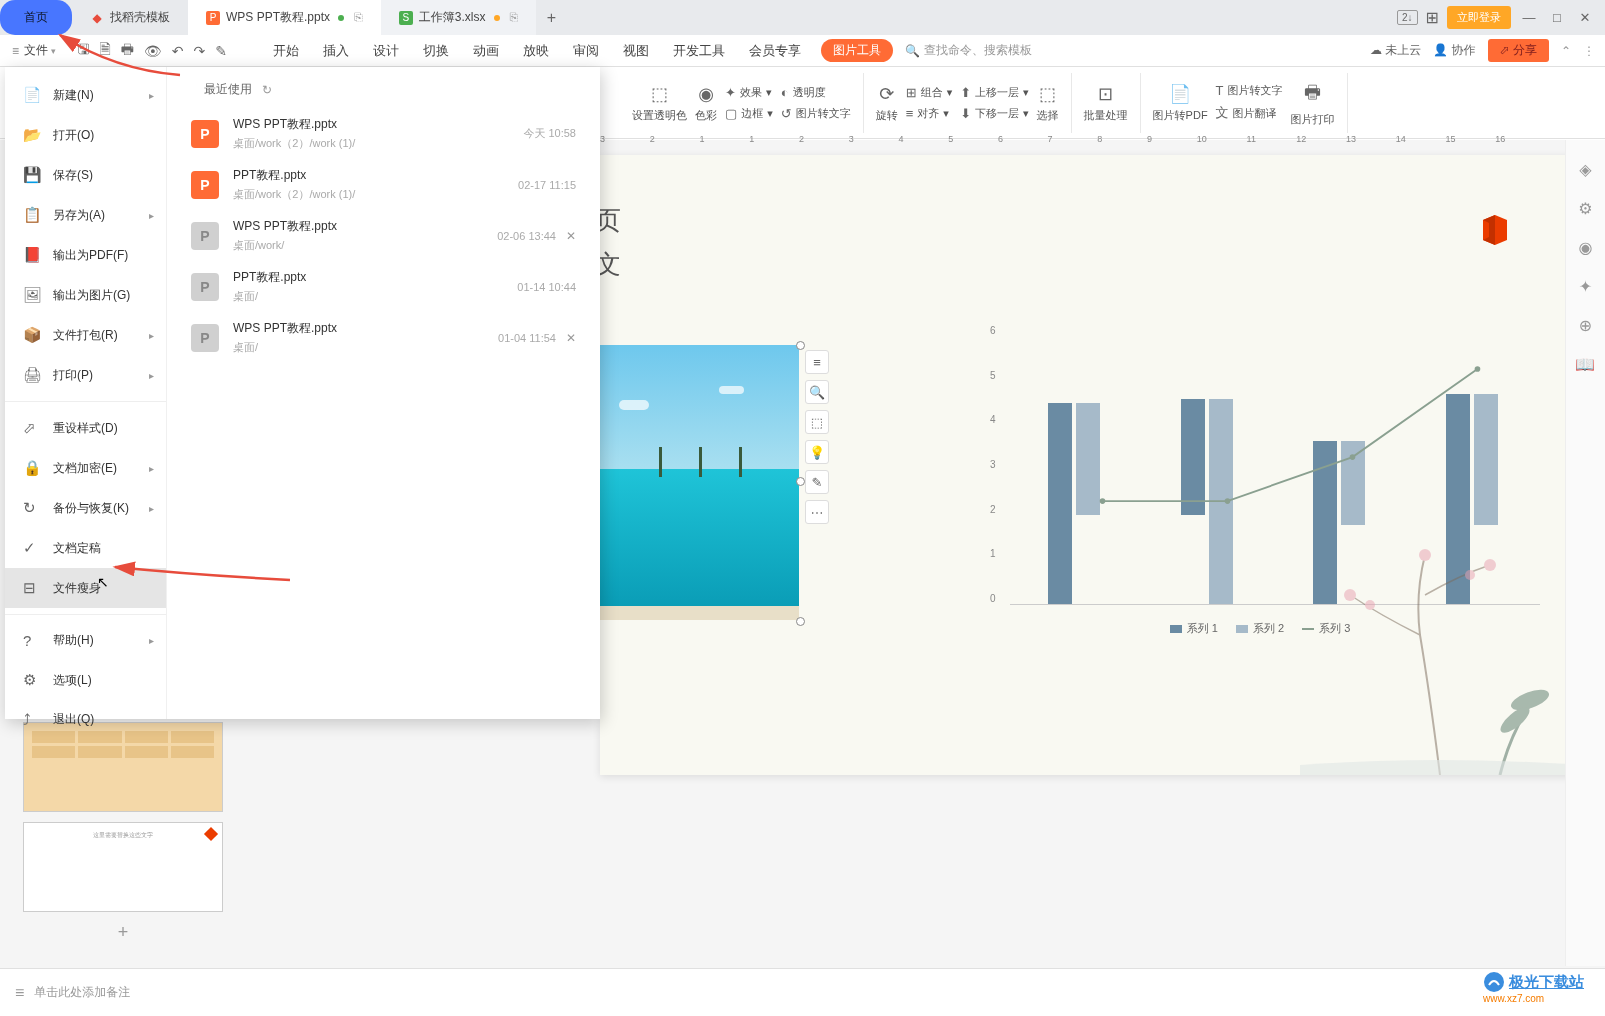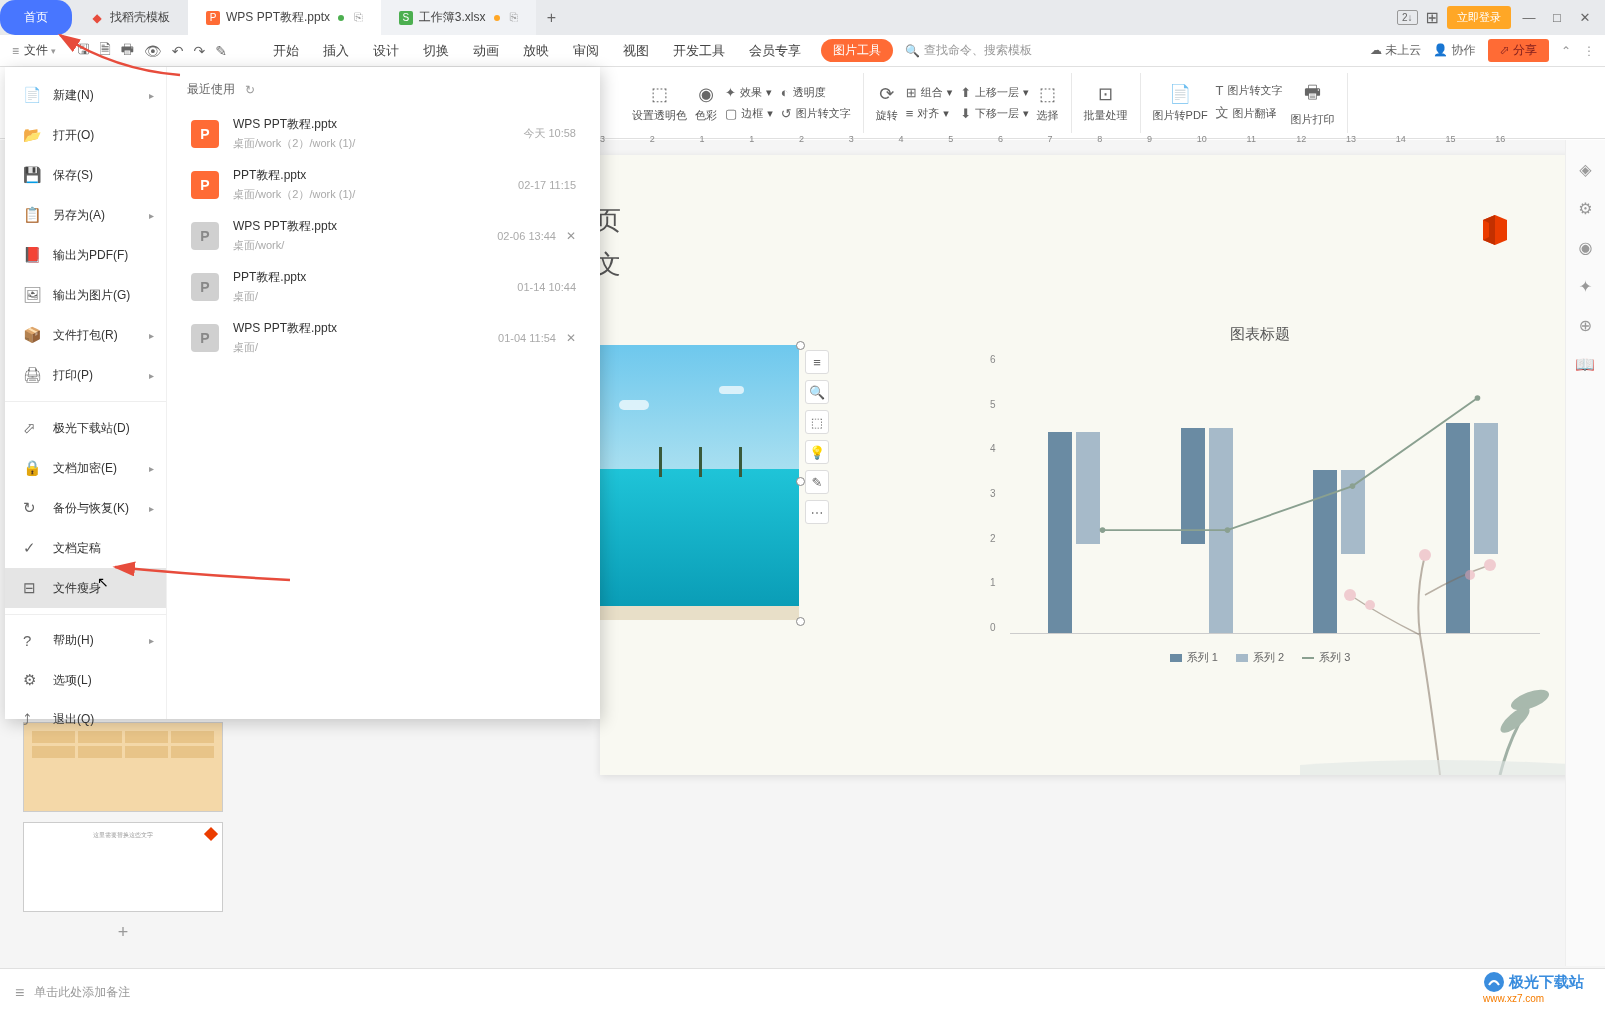--- a/index.html
+++ b/index.html
@@ -1,21 +1,21 @@
 <!DOCTYPE html>
 <html><head>
 <meta charset="utf-8">
 <style>
 * { margin: 0; padding: 0; box-sizing: border-box; font-family: "Microsoft YaHei", sans-serif; }
 body { background: #fff; width: 1605px; height: 1016px; overflow: hidden; position: relative; transform-origin: top left; }
 
 
 .tab-bar { height: 35px; background: #e8eaed; display: flex; align-items: center; }
 .tab { height: 35px; display: flex; align-items: center; padding: 0 18px; font-size: 12px; color: #444; cursor: pointer; position: relative; }
-.tab.home { background: #4876ff; color: #ffffff; padding: 12px 24px; border-radius: 15px; }
+.tab.home { background: #4876ff; color: #0f172a; padding: 12px 24px; border-radius: 15px; }
 .tab-icon { width: 14px; height: 14px; margin-right: 6px; display: inline-flex; align-items: center; justify-content: center; }
 .tab.active { background: #fff; }
 .tab .close { margin-left: 10px; color: #999; font-size: 11px; }
 .tab .dot { width: 6px; height: 6px; border-radius: 50%; margin-left: 8px; }
 .add-tab { width: 30px; text-align: center; color: #666; font-size: 16px; }
 
 
 .win-controls { position: absolute; right: 0; top: 0; height: 35px; display: flex; align-items: center; gap: 8px; padding-right: 10px; }
 .login-btn { background: #ffa726; color: #fff; font-size: 11px; padding: 4px 10px; border-radius: 3px; }
 .win-btn { width: 20px; text-align: center; color: #666; font-size: 13px; }
@@ -45,21 +45,21 @@
 
 
 .file-menu { position: absolute; left: 5px; top: 67px; width: 595px; height: 652px; background: #fff; box-shadow: 2px 4px 16px rgba(0,0,0,0.2); display: flex; z-index: 100; }
 .file-menu-left { width: 162px; background: #fff; padding-top: 8px; border-right: 1px solid #f0f0f0; }
 .fm-item { display: flex; align-items: center; padding: 11px 18px; font-size: 12px; color: #333; cursor: pointer; position: relative; }
 .fm-item.highlighted { background: #e5e5e5; }
 .fm-icon { width: 18px; margin-right: 12px; color: #666; font-size: 15px; display: inline-flex; }
 .fm-arrow { position: absolute; right: 12px; color: #999; font-size: 10px; }
 .fm-divider { height: 1px; background: #eee; margin: 6px 0; }
 .file-menu-right { flex: 1; padding: 14px 20px; }
-.recent-header { display: flex; align-items: center; gap: 10px; font-size: 12px; color: #666; margin-bottom: 10px; }
+.recent-header { display: flex; align-items: center; gap: 10px; font-size: 12px; color: #666; margin-bottom: 10px; margin-left: 17px; }
 .recent-item { display: flex; align-items: center; padding: 8px 4px; position: relative; }
 .recent-icon { width: 28px; height: 28px; border-radius: 4px; display: flex; align-items: center; justify-content: center; margin-right: 14px; font-size: 14px; font-weight: bold; }
 .recent-icon.ppt { background: #ff6b35; color: #fff; }
 .recent-icon.gray { background: #d0d0d0; color: #888; }
 .recent-info { flex: 1; }
 .recent-name { font-size: 12px; color: #333; margin-bottom: 3px; }
 .recent-path { font-size: 11px; color: #aaa; }
 .recent-time { font-size: 11px; color: #aaa; }
 .recent-close { color: #999; font-size: 12px; margin-left: 10px; }
 
@@ -109,21 +109,21 @@
 
 .right-sidebar { position: absolute; right: 0; top: 140px; width: 40px; bottom: 50px; background: #fafafa; border-left: 1px solid #eee; display: flex; flex-direction: column; align-items: center; gap: 20px; padding-top: 20px; }
 .rs-icon { color: #999; font-size: 16px; }
 
 
 .status-bar { position: absolute; bottom: 0; left: 0; right: 0; height: 48px; background: #fff; border-top: 1px solid #e0e0e0; display: flex; align-items: center; padding: 0 15px; }
 .notes-input { font-size: 12px; color: #999; }
 
 
 .watermark { position: absolute; right: 12px; bottom: 12px; width: 110px; z-index: 300; }
-.wm-logo { font-size: 15px; font-weight: bold; color: #3a8dde; }
+.wm-logo { font-size: 15px; font-weight: bold; color: #3a8dde; text-decoration: underline; }
 .wm-url { font-size: 10px; color: #f57c00; }
 
 .line-series { position: absolute; left: 30px; right: 0; bottom: 0; top: 0; pointer-events: none; }
 </style>
 </head>
 <body>
 
 <div class="tab-bar">
   <div class="tab home">首页</div>
   <div class="tab">
@@ -315,21 +315,20 @@
       <div class="chart-tools">
         <div class="ct-btn">≡</div>
         <div class="ct-btn">🔍</div>
         <div class="ct-btn">⬚</div>
         <div class="ct-btn">💡</div>
         <div class="ct-btn">✎</div>
         <div class="ct-btn">⋯</div>
       </div>
 
       <div class="chart-area">
-        <div class="chart-title">图表标题</div>
         <div class="chart-plot">
           <div class="yaxis" id="yaxis">
               <span>0</span>
               <span>1</span>
               <span>2</span>
               <span>3</span>
               <span>4</span>
               <span>5</span>
               <span>6</span>
             </div>
@@ -468,21 +467,21 @@
         <span class="fm-arrow">▸</span>
       </div>
     <div class="fm-item">
         <span class="fm-icon">🖨</span>
         <span>打印(P)</span>
         <span class="fm-arrow">▸</span>
       </div>
     <div class="fm-divider"></div>
     <div class="fm-item">
         <span class="fm-icon">⬀</span>
-        <span>极光下载站(D)</span>
+        <span>重设样式(D)</span>
       </div>
     <div class="fm-item">
         <span class="fm-icon">🔒</span>
         <span>文档加密(E)</span>
         <span class="fm-arrow">▸</span>
       </div>
     <div class="fm-item">
         <span class="fm-icon">↻</span>
         <span>备份与恢复(K)</span>
         <span class="fm-arrow">▸</span>

